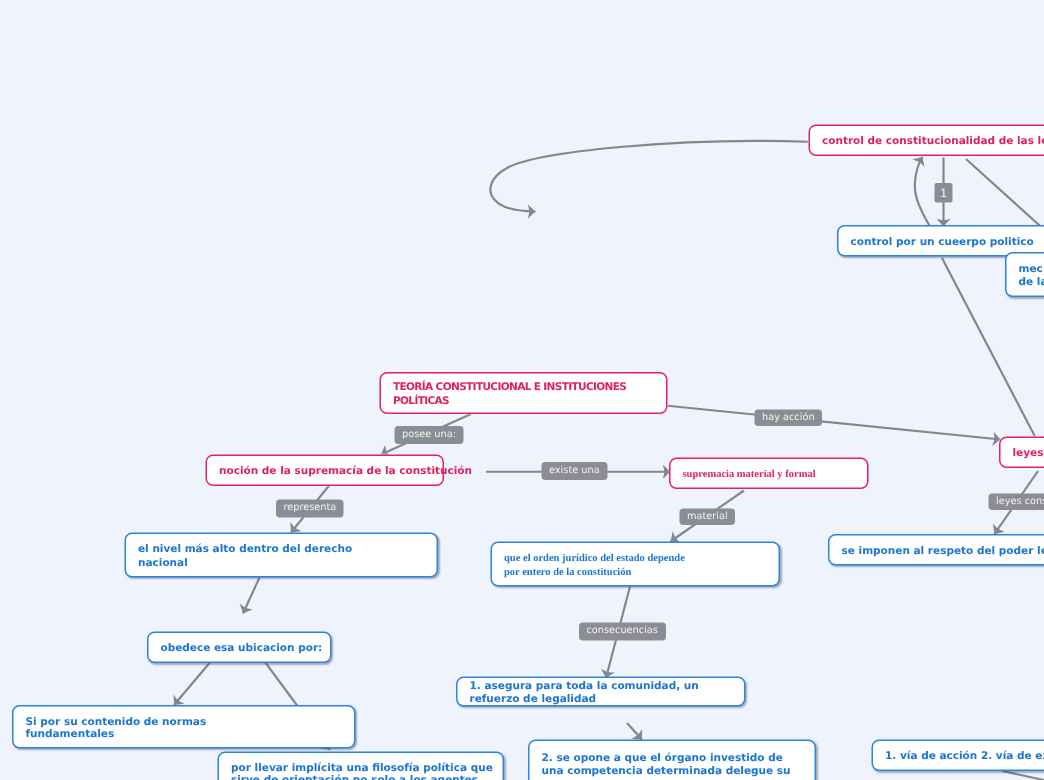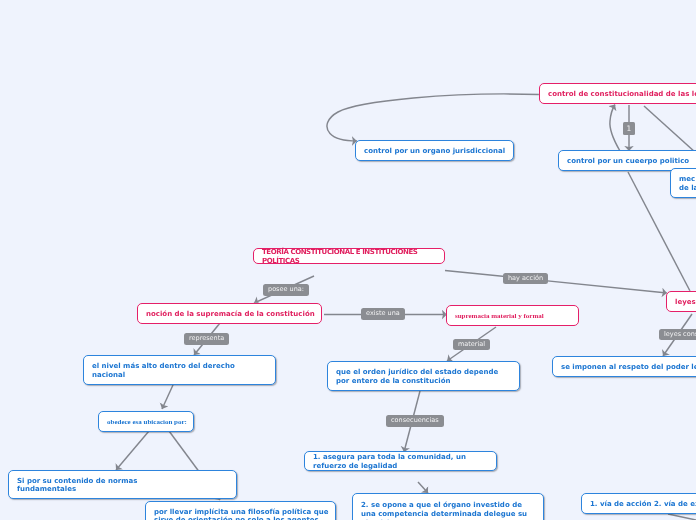--- a/index.html
+++ b/index.html
@@ -64,79 +64,76 @@
       <path d="M420,391 L404,452" marker-end="url(#ah)"></path>
 
       <path d="M418,482 L428,493" marker-end="url(#ah)"></path>
 
       <path d="M692,314 L663,356" marker-end="url(#ah)"></path>
 
       <path d="M668,514 L696,520"></path>
     </g>
   </svg>
 
-  <div class="node pink caps" style="left:253px;top:248px;width:192px;height:16px;">
+  <div class="node pink caps" style="left:253px;top:248px;width:192px;height:28px;">
     <span class="txt">TEORÍA CONSTITUCIONAL E INSTITUCIONES
 POLÍTICAS</span>
   </div>
 
-  <div class="node pink" style="left:137px;top:303px;width:185px;height:21px;">
+  <div class="node pink" style="left:137px;top:303px;width:159px;height:21px;">
     <span class="txt">noción de la supremacía de la constitución</span>
   </div>
 
   <div class="node pink" style="left:446px;top:305px;width:133px;height:21px;font-family:Liberation Serif, serif;">
     <span class="txt">supremacia material y formal</span>
   </div>
 
   <div class="node pink" style="left:539px;top:83px;width:180px;height:21px;">
     <span class="txt">control de constitucionalidad de las le</span>
   </div>
 
   <div class="node pink" style="left:666px;top:291px;width:80px;height:21px;">
     <span class="txt">leyes</span>
   </div>
 
-  <div class="node blue" style="left:83px;top:355px;width:193px;height:30px;">
+  <div class="node blue" style="left:83px;top:355px;width:209px;height:30px;">
     <span class="txt">el nivel más alto dentro del derecho
 nacional</span>
   </div>
 
-  <div class="node blue" style="left:98px;top:411px;width:96px;height:21px;font-family:Liberation Serif, serif;">
+  <div class="node blue" style="left:98px;top:421px;width:123px;height:21px;">
     <span class="txt">obedece esa ubicacion por:</span>
   </div>
 
   <div class="node blue" style="left:8px;top:470px;width:229px;height:29px;align-items:center;">
     <span class="txt">Si por su contenido de normas
 fundamentales</span>
   </div>
 
   <div class="node blue" style="left:145px;top:500.5px;width:191px;height:30px;">
     <span class="txt">por llevar implícita una filosofía política que
 sirve de orientación no solo a los agentes</span>
   </div>
 
-  <div class="node blue" style="left:327px;top:361px;width:193px;height:30px;">
+  <div class="node blue" style="left:327px;top:361px;width:193px;height:30px;font-family:Liberation Serif, serif;">
     <span class="txt">que el orden jurídico del estado depende
 por entero de la constitución</span>
   </div>
 
   <div class="node blue" style="left:304px;top:451px;width:193px;height:20px;">
     <span class="txt">1. asegura para toda la comunidad, un
 refuerzo de legalidad</span>
   </div>
 
   <div class="node blue" style="left:352px;top:493px;width:192px;height:41px;">
     <span class="txt">2. se opone a que el órgano investido de
 una competencia determinada delegue su
 ejercicio en otra</span>
   </div>
 
-  <div class="node blue" style="left:355px;top:140.2px;width:159px;height:21px;">
-    <span class="txt">control por un organo jurisdiccional</span>
-  </div>
 
   <div class="node blue" style="left:558px;top:150px;width:150px;height:21px;">
     <span class="txt">control por un cueerpo politico</span>
   </div>
 
   <div class="node blue" style="left:670px;top:168px;width:120px;height:30px;">
     <span class="txt">mec
 de la</span>
   </div>
 

